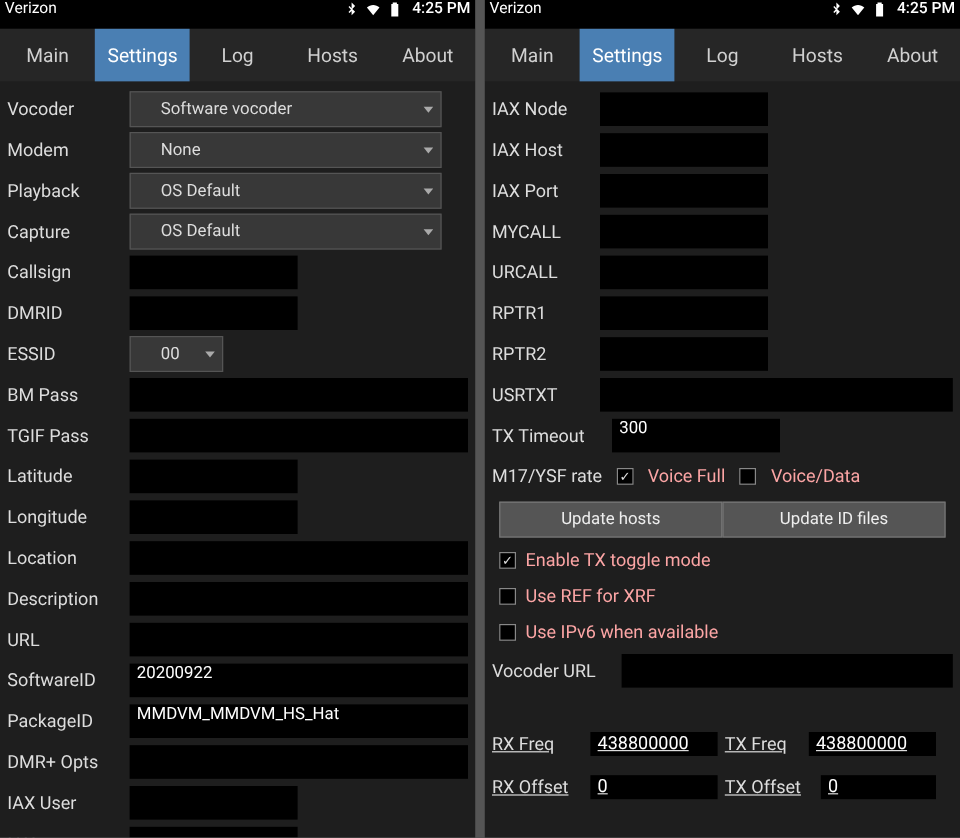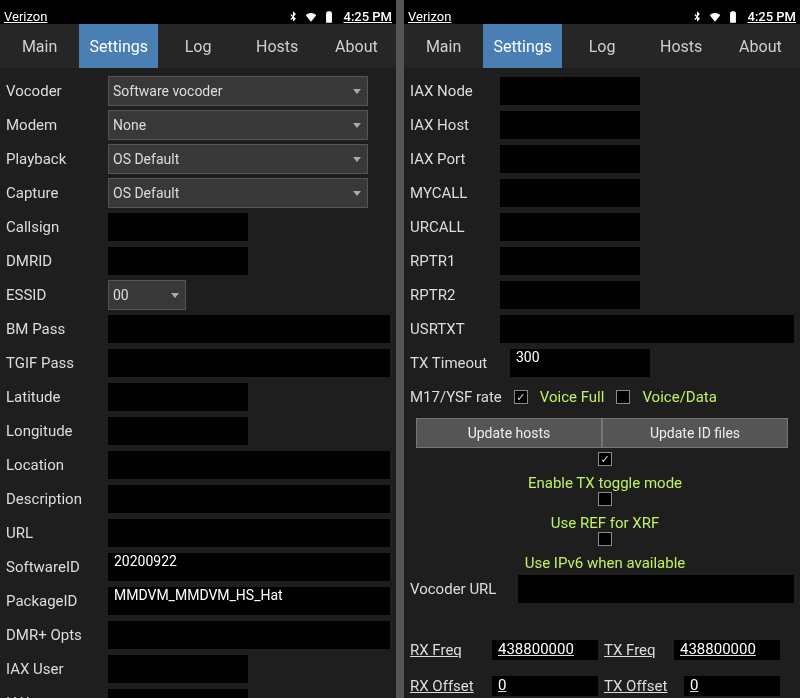--- a/index.html
+++ b/index.html
@@ -21,24 +21,23 @@
     background: #1e1e1e;
     display: flex;
     flex-direction: column;
     overflow: hidden;
   }
   .statusbar {
     height: 24px;
     background: #000;
     color: #fff;
     display: flex;
-    align-items: flex-end;
+    align-items: flex-start;
     font-size: 13px;
     padding: 0 4px;
-    text-decoration: underline;
   }
   .statusbar .carrier { flex: 1; }
   .statusbar .icons { display: flex; align-items: center; gap: 4px; }
   .statusbar .icons svg { width: 14px; height: 14px; fill: #fff; }
   .statusbar .time { margin-left: 4px; font-size: 13px; font-weight: 500;}
   .tabbar {
     display: flex;
     height: 44px;
     background: #262626;
     align-items: stretch;
@@ -74,21 +73,21 @@
     font-size: 15px;
   }
   .label-sm { width: 84px; }
   .select {
     background: #383838;
     border: 1px solid #555;
     color: #ddd;
     height: 30px;
     display: flex;
     align-items: center;
-    padding: 0 4px;
+    padding: 0 25px;
     position: relative;
     font-size: 14px;
   }
   .select .caret {
     position: absolute;
     right: 6px;
     width: 0; height: 0;
     border-left: 4px solid transparent;
     border-right: 4px solid transparent;
     border-top: 5px solid #aaa;
@@ -117,35 +116,34 @@
     justify-content: center;
     font-size: 14px;
     cursor: pointer;
   }
   .chkrow {
     display: flex;
     align-items: center;
     gap: 8px;
     min-height: 30px;
     padding-left: 6px;
-    flex-direction: column;
   }
   .chk {
     width: 14px;
     height: 14px;
     border: 1px solid #888;
     background: #000;
     display: inline-flex;
     align-items: center;
     justify-content: center;
     font-size: 11px;
     color: #ddd;
   }
   .chk.checked::after { content: "✓"; }
-  .chklabel { font-size: 15px; color: #bef264; }
+  .chklabel { font-size: 15px; color: #fca5a5; }
   .spacer { height: 18px; }
   .freq-row { display:flex; gap:6px; align-items:center; margin-top:16px;text-decoration:underline;}
   .freq-row .flabel { width:76px; font-size:15px;}
   .freq-row .finput { width:106px; background:#000; height:20px; padding:0 6px; color:#fff; font-size:15px;}
 </style>
 </head>
 <body>
 
 <div class="device">
   <div class="statusbar">

